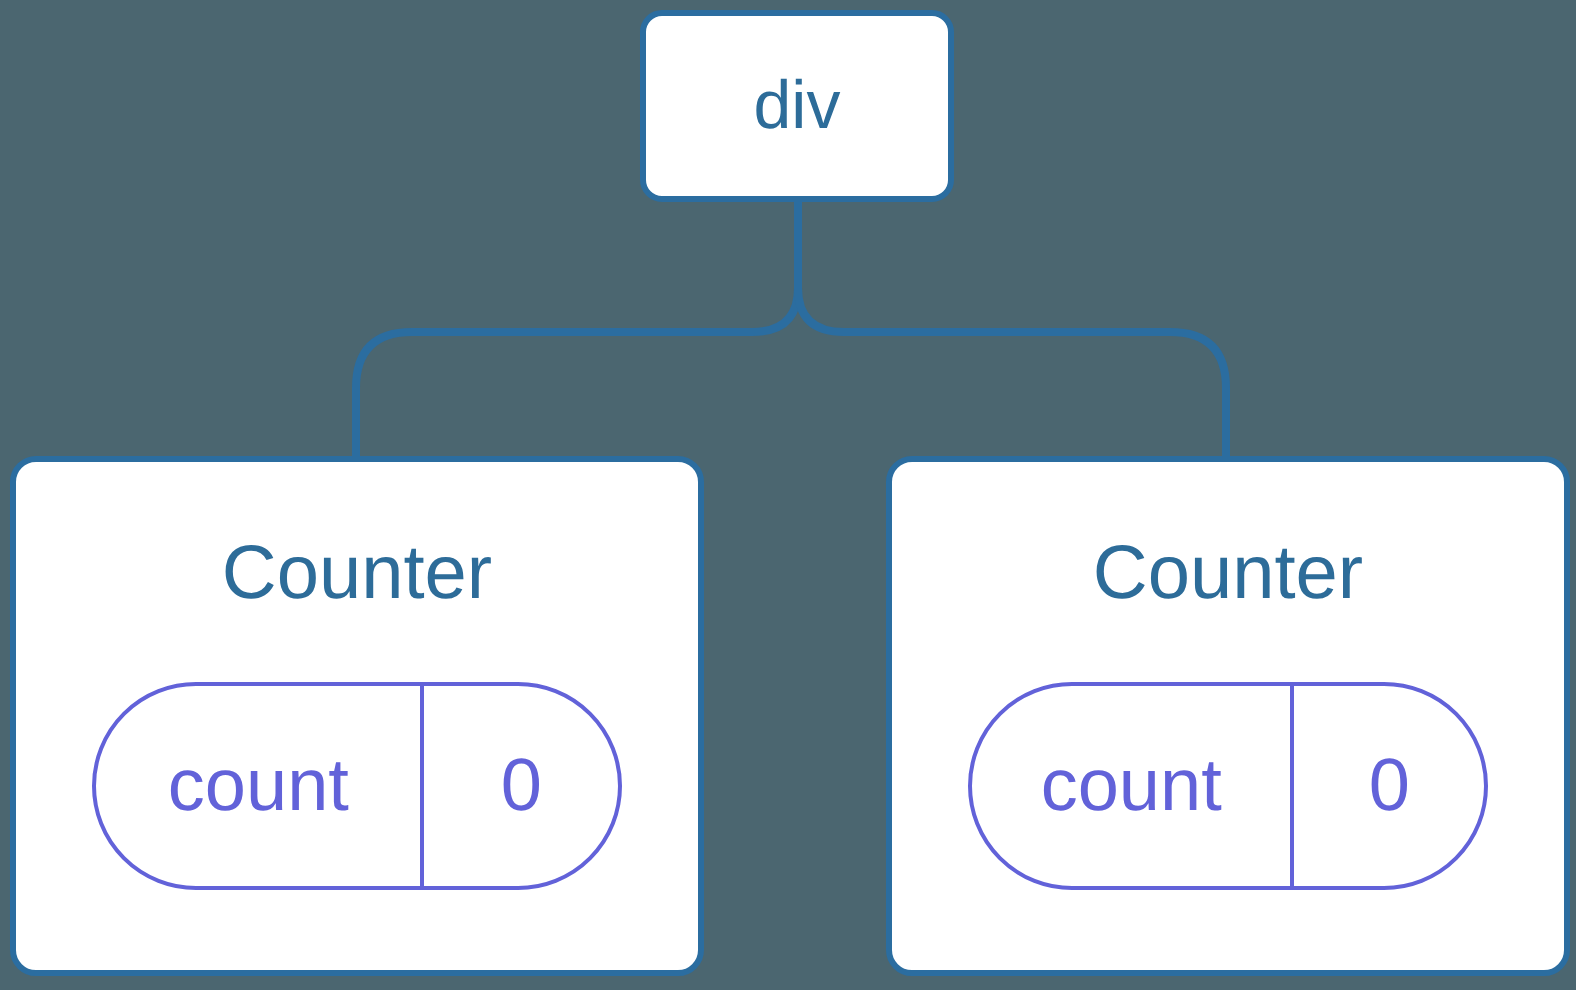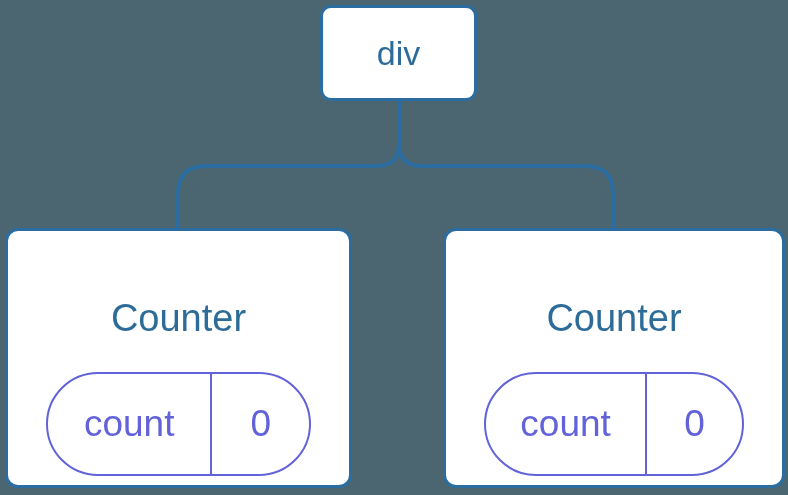--- a/index.html
+++ b/index.html
@@ -49,21 +49,21 @@
     font-size: 34px;
     line-height: 1;
   }
   .card {
     position: absolute;
     top: 228px;
     height: 260px;
     background: var(--node_bg);
     border: 3px solid var(--node_border);
     border-radius: 13px;
-    padding-top: 63px;
+    padding-top: 32px;
   }
   .card-left  { left: 5px;   width: 347px; }
   .card-right { left: 443px; width: 342px; }
   .card-title {
     text-align: center;
     color: var(--node_text);
     font-size: 38px;
     line-height: 48px;
   }
   .pill {

